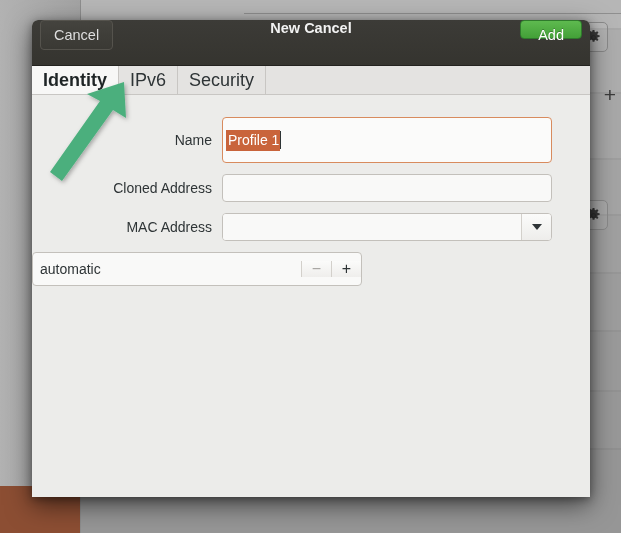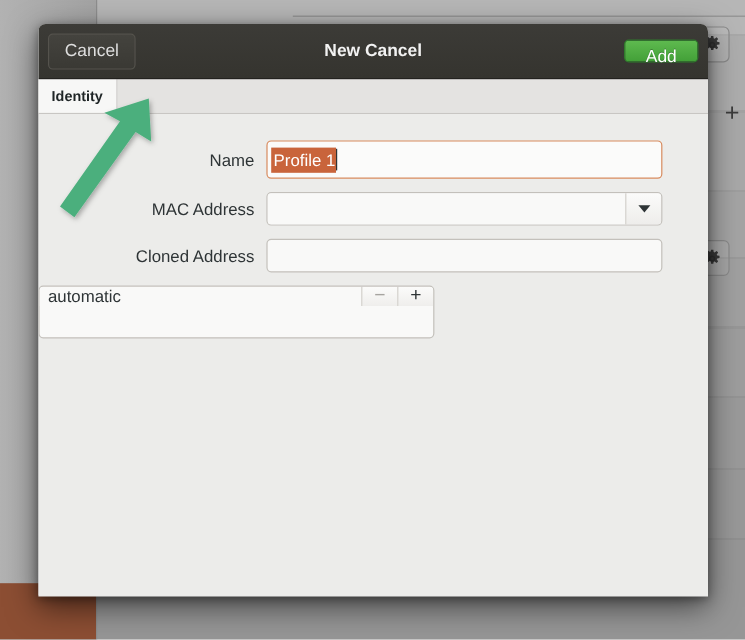--- a/index.html
+++ b/index.html
@@ -106,21 +106,20 @@
     background: #ececea;
   }
 
   
   #titlebar {
     position: relative;
     height: 46px;
     background: linear-gradient(to bottom, #3c3b37, #35342f);
     border-bottom: 1px solid #23221f;
     display: flex;
-    align-items: center;
     padding: 0 8px;
   }
   #cancel-button {
     height: 30px;
     padding: 0 13px;
     border: 1px solid #55534d;
     border-radius: 4px;
     background: linear-gradient(to bottom, #44433e, #3a3934);
     color: #dedede;
     font-size: 14.5px;
@@ -155,21 +154,21 @@
   
   #tabbar {
     display: flex;
     height: 29px;
     background: #e4e3e1;
     border-bottom: 1px solid #c8c6c3;
     padding-left: 0;
   }
   .tab {
     padding: 0 11px;
-    font-size: 12px;
+    font-size: 18px;
     line-height: 28px;
     color: #2e3436;
     border-right: 1px solid #c8c6c3;
     background: #e4e3e1;
     cursor: pointer;
     white-space: nowrap;
   }
   .tab.active {
     background: #f7f7f6;
     font-weight: bold;
@@ -215,21 +214,21 @@
     color: #2e3436;
     padding: 0 7px;
     font-family: "Liberation Sans", sans-serif;
   }
   #name-input-box {
     border: 1px solid #d88b5e;
     background: #fbfbfa;
     display: flex;
     align-items: center;
     padding-left: 3px;
-    height: 32px;
+    height: 46px;
     border-radius: 4px;
     position: relative;
   }
   #name-selection {
     background: #c9643b;
     color: #ffffff;
     font-size: 14px;
     padding: 1px 1px 2px 2px;
     line-height: 18px;
     white-space: nowrap;
@@ -261,26 +260,26 @@
   .caret-down {
     width: 0; height: 0;
     border-left: 5px solid transparent;
     border-right: 5px solid transparent;
     border-top: 6px solid #2e3436;
   }
 
   
   #mtu-spin {
     display: flex;
-    height: 44px;
+    height: 34px;
     border: 1px solid #c3c0bb;
     border-radius: 4px;
     background: #f9f9f8;
     overflow: hidden;
-    align-items: flex-start;
+    align-items: center;
   }
   #mtu-value {
     flex: 1;
     display: flex;
     align-items: center;
     padding-left: 7px;
     font-size: 14px;
     color: #2e3436;
     background: #f9f9f8;
   }
@@ -343,55 +342,57 @@
   <div id="dialog">
 
     <div id="titlebar">
       <button id="cancel-button">Cancel</button>
       <div id="titlebar-title">New Cancel</div>
       <button id="add-button">Add</button>
     </div>
 
     <div id="tabbar">
       <div class="tab active">Identity</div>
+      <div class="tab">IPv6</div>
+      <div class="tab">Security</div>
       <div id="tabbar-filler"></div>
     </div>
 
     <div id="dialog-body">
 
       <div class="form-row">
         <div class="form-label">Name</div>
         <div class="field-wrap">
           <div id="name-input-box">
             <span id="name-selection">Profile 1</span>
             <span id="name-caret"></span>
           </div>
+        </div>
+      </div>
+
+      <div class="form-row">
+        <div class="form-label">Cloned Address</div>
+        <div class="field-wrap">
+          <input class="text-input" value="" style="">
         </div>
       </div>
 
       <div class="form-row">
         <div class="form-label">MAC Address</div>
         <div class="field-wrap">
           <div id="mac-combo">
             <input id="mac-combo-entry" class="text-input" style="border: 0px; border-radius: 0px; height: 26px;" value="">
             <div id="mac-combo-arrow">
               <span class="caret-down"></span>
             </div>
           </div>
         </div>
       </div>
 
       <div class="form-row">
-        <div class="form-label">Cloned Address</div>
-        <div class="field-wrap">
-          <input class="text-input" value="" style="">
-        </div>
-      </div>
-
-      <div class="form-row">
         <div class="field-wrap">
           <div id="mtu-spin">
             <div id="mtu-value">automatic</div>
             <div class="spin-btn" id="mtu-minus">−</div>
             <div class="spin-btn" id="mtu-plus">+</div>
           </div>
         </div>
       </div>
 
     </div>

